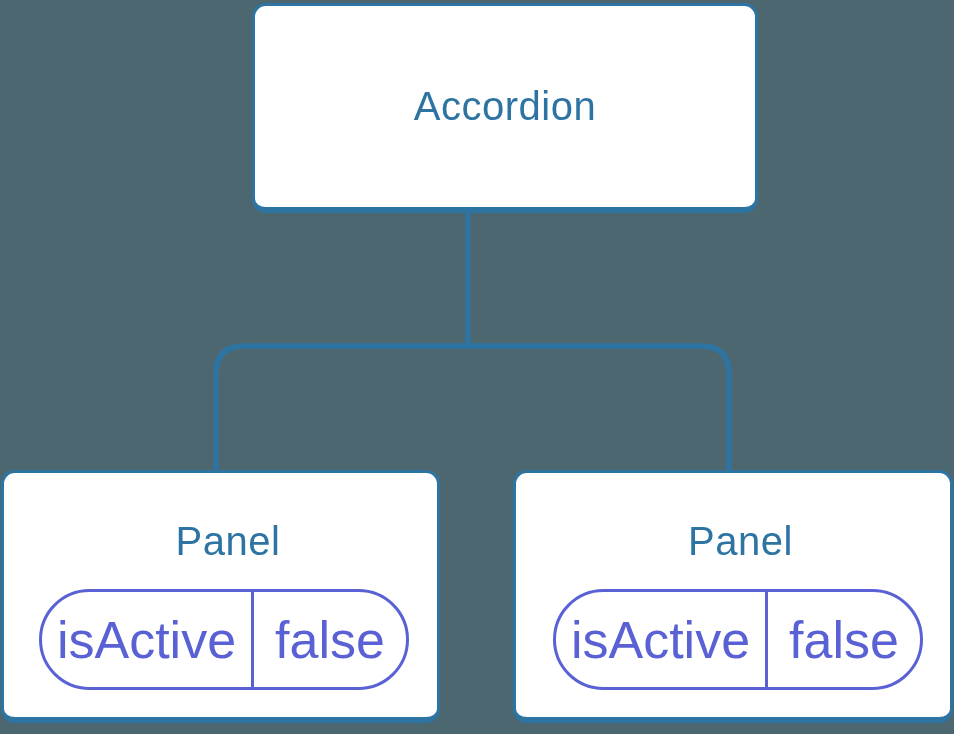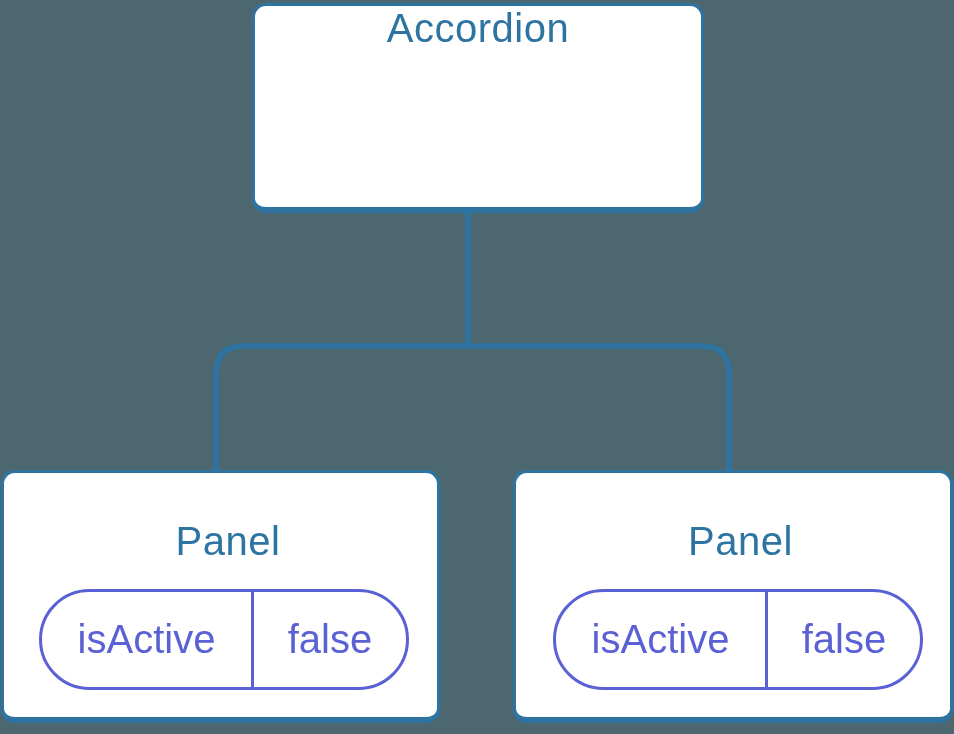--- a/index.html
+++ b/index.html
@@ -19,22 +19,22 @@
   .connector-svg{position:absolute;left:0;top:0;width:954px;height:734px;z-index:0;}
   .connector-svg path{fill:none;stroke:var(--line);stroke-width:5.5;}
   .node{
     position:absolute;
     background:var(--node-fill);
     border:3px solid var(--line);
     border-bottom-width:6px;
     border-radius:14px;
     z-index:1;
   }
-  .node-root{left:252px;top:3px;width:452px;height:210px;
-    display:flex;align-items:flex-start;justify-content:center;}
+  .node-root{left:252px;top:3px;width:506px;height:210px;
+    display:flex;align-items:center;justify-content:center;}
   .node-title{
     color:var(--node-text);
     font-size:40px;
     font-weight:500;
     letter-spacing:0.5px;
     text-align:center;
   }
   .node-panel{width:440px;height:253px;top:470px;}
   .node-panel-left{left:1px;width:439px;}
   .node-panel-right{left:513px;}
@@ -50,21 +50,21 @@
     border-radius:52px;
     display:flex;
     overflow:hidden;
     background:transparent;
   }
   .node-panel-left .pill{left:35px;}
   .node-panel-right .pill{left:37px;}
   .pill-cell{
     display:flex;align-items:center;justify-content:center;
     color:var(--pill);
-    font-size:40px;
+    font-size:52px;
     font-weight:400;
   }
   .pill-key{flex:0 0 212px;border-right:3px solid var(--pill);}
   .pill-value{flex:1;}
 </style>
 </head>
 <body>
 
 <div class="canvas">
 

